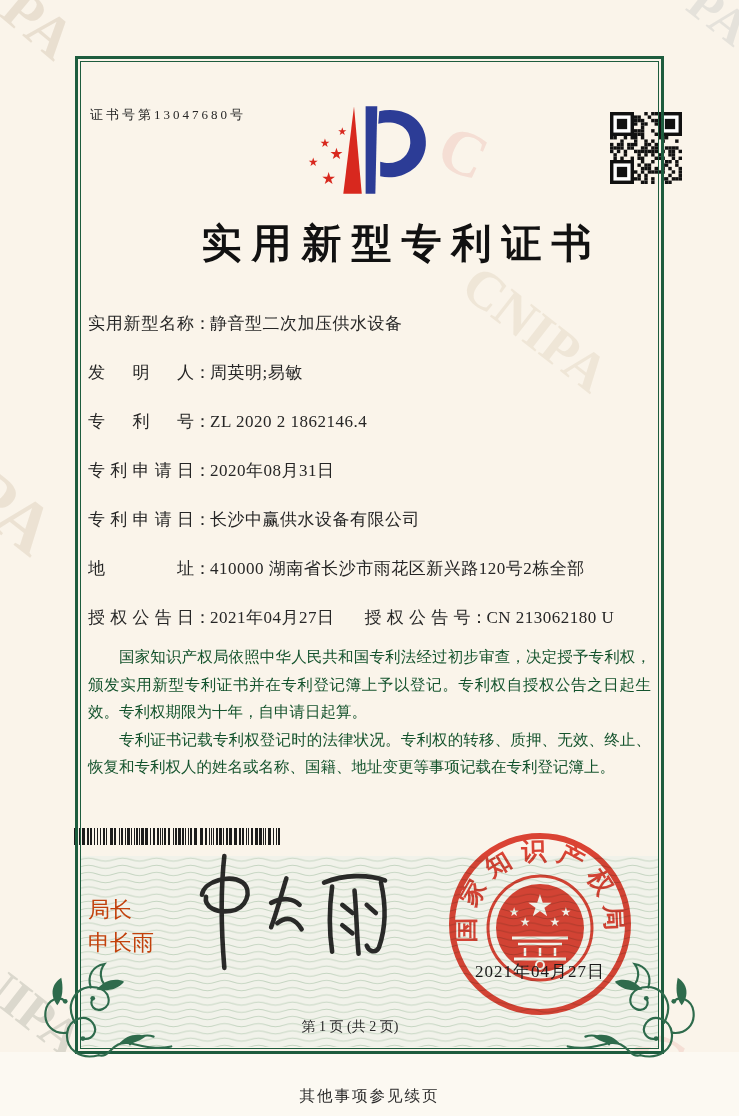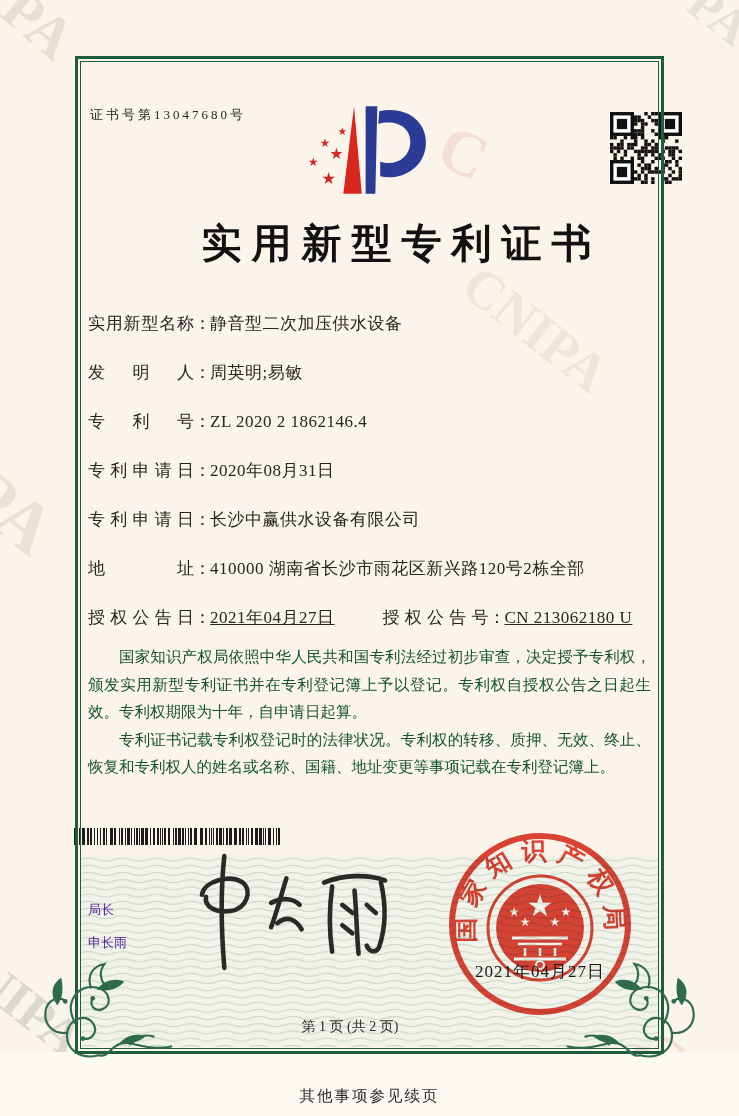--- a/index.html
+++ b/index.html
@@ -22,30 +22,30 @@
 
   .title{position:absolute;left:0;top:216px;width:739px;text-align:center;z-index:2;
          font-size:40px;font-weight:bold;letter-spacing:10px;color:#111;padding-left:32px;}
 
   .fields{position:absolute;left:88px;top:314px;width:562px;z-index:2;font-size:17px;color:#262626;}
   .frow{margin-bottom:29px;line-height:20px;white-space:nowrap;}
   .flabel{display:inline-block;width:106px;text-align:justify;text-align-last:justify;
           vertical-align:top;}
   .fcolon{display:inline-block;width:16px;}
   .fvalue{letter-spacing:.5px;}
-  .grant-row{display:flex;gap:48px;text-decoration:underline;}
+  .grant-row{display:flex;gap:30px;}
 
   .paras{position:absolute;left:88px;top:643px;width:563px;z-index:2;font-size:15.5px;
          line-height:1.78;color:#14532d;text-align:justify;}
   .paras p{margin:0;text-indent:2em;}
 
   .waves{position:absolute;left:80px;top:856px;z-index:1;}
   .barcode{position:absolute;left:74px;top:828px;z-index:2;}
 
-  .signer{position:absolute;left:88px;top:893px;z-index:2;font-size:13px;color:#4c1d95;
+  .signer{position:absolute;left:88px;top:893px;z-index:2;font-size:22px;color:#c2410c;
           line-height:33px;font-family:"Liberation Sans","DejaVu Sans",sans-serif;}
   .signature{position:absolute;left:188px;top:852px;z-index:4;mix-blend-mode:multiply;}
 
   .seal{position:absolute;left:444px;top:828px;z-index:3;mix-blend-mode:multiply;opacity:.94;}
   .seal-date{position:absolute;left:450px;top:960px;width:180px;text-align:center;z-index:4;
              font-size:17px;color:#1a1a1a;letter-spacing:1px;}
 
   .page-info{position:absolute;left:0;top:1018px;width:700px;text-align:center;z-index:2;
              font-size:14px;color:#2b2b2b;}
 

